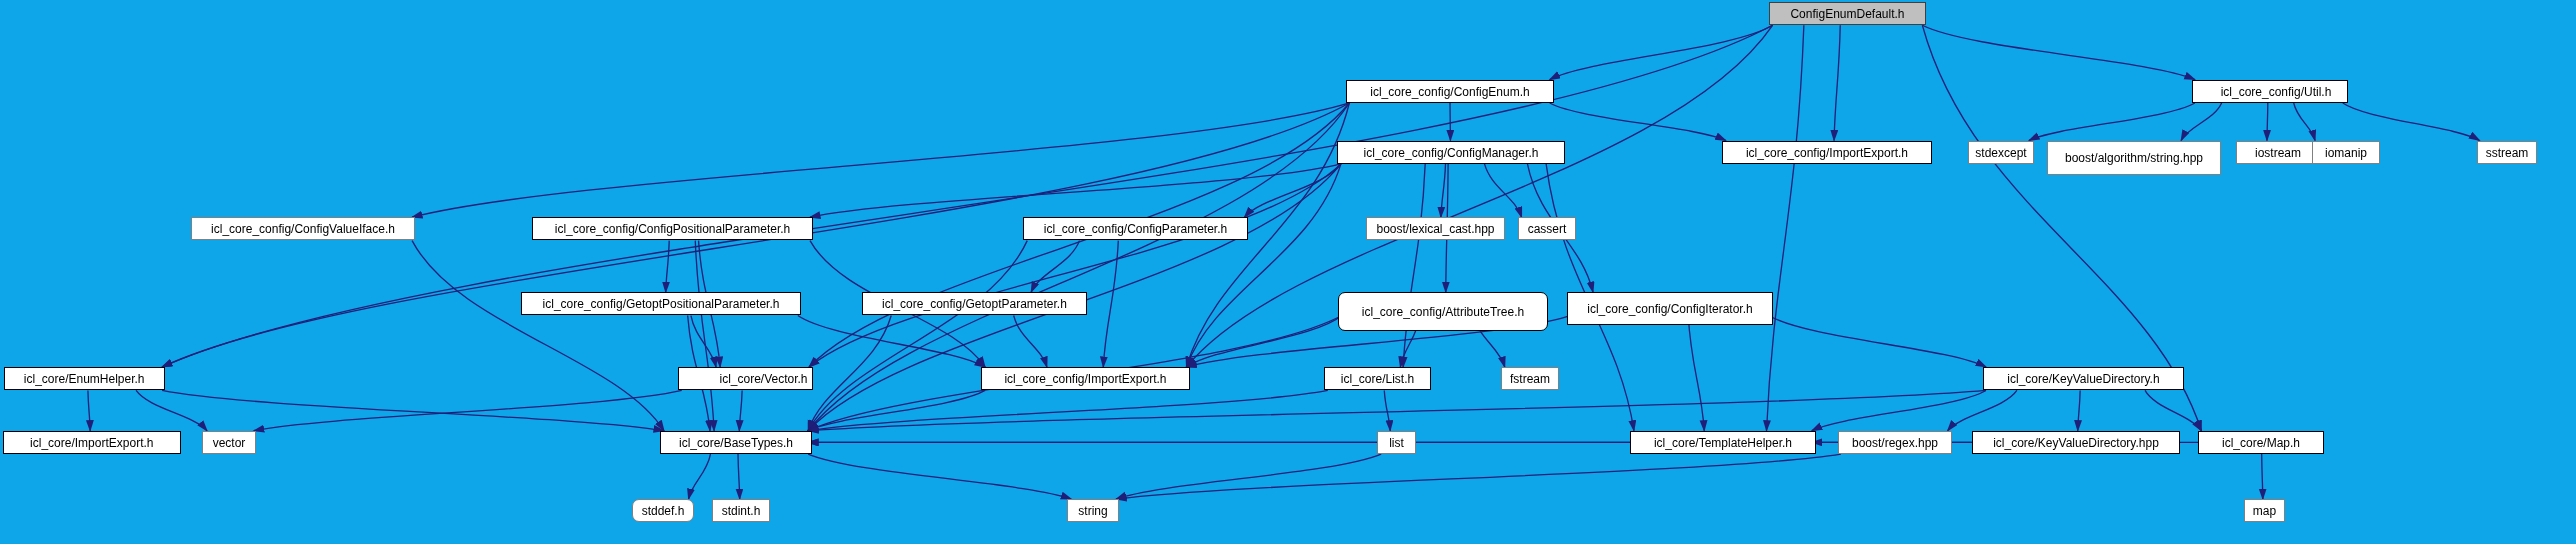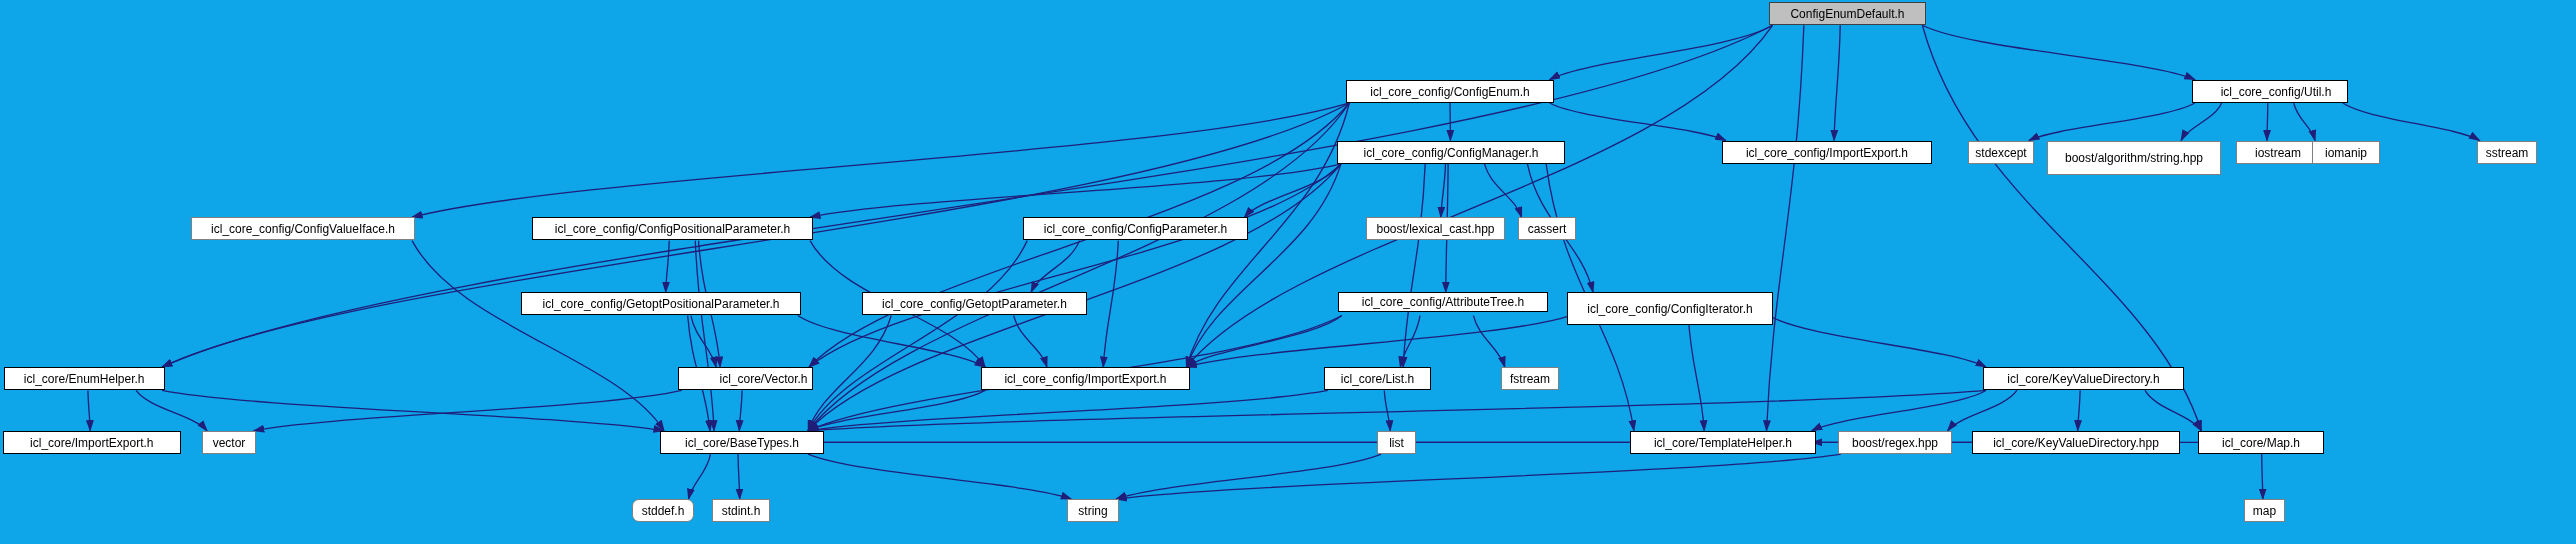--- a/index.html
+++ b/index.html
@@ -142,21 +142,21 @@
       </div>
       <div class="node" style="left: 1518px; top: 217px; width: 58px; height: 23.4px;">
         <span>cassert</span>
       </div>
       <div class="node hdr" style="left: 521px; top: 292px; width: 280px; height: 23.4px;">
         <span>icl_core_config/GetoptPositionalParameter.h</span>
       </div>
       <div class="node hdr" style="left: 862px; top: 292px; width: 225px; height: 23.4px;">
         <span>icl_core_config/GetoptParameter.h</span>
       </div>
-      <div class="node hdr" style="left: 1338px; top: 292px; width: 210px; height: 20px;">
+      <div class="node hdr" style="left: 1338px; top: 292px; width: 210px; height: 39px; border-radius: 7px;">
         <span>icl_core_config/AttributeTree.h</span>
       </div>
       <div class="node hdr" style="left: 1567px; top: 292px; width: 206px; height: 33px;">
         <span>icl_core_config/ConfigIterator.h</span>
       </div>
       <div class="node hdr" style="left: 3.7px; top: 367px; width: 161px; height: 23.4px;">
         <span>icl_core/EnumHelper.h</span>
       </div>
       <div class="node hdr" style="left: 678px; top: 367px; width: 135px; height: 23.4px; padding-left: 36px;">
         <span>icl_core/Vector.h</span>
@@ -172,21 +172,21 @@
       </div>
       <div class="node hdr" style="left: 1983px; top: 367px; width: 201px; height: 23.4px;">
         <span>icl_core/KeyValueDirectory.h</span>
       </div>
       <div class="node hdr" style="left: 2.8px; top: 431px; width: 178px; height: 23.4px;">
         <span>icl_core/ImportExport.h</span>
       </div>
       <div class="node" style="left: 202px; top: 431px; width: 54px; height: 23.4px;">
         <span>vector</span>
       </div>
-      <div class="node hdr" style="left: 660px; top: 431px; width: 164px; height: 23.4px;">
+      <div class="node hdr" style="left: 660px; top: 431px; width: 152px; height: 23.4px;">
         <span>icl_core/BaseTypes.h</span>
       </div>
       <div class="node" style="left: 1377px; top: 431px; width: 39px; height: 23.4px;">
         <span>list</span>
       </div>
       <div class="node hdr" style="left: 1630px; top: 431px; width: 186px; height: 23.4px;">
         <span>icl_core/TemplateHelper.h</span>
       </div>
       <div class="node" style="left: 1838px; top: 431px; width: 114px; height: 23.4px;">
         <span>boost/regex.hpp</span>

